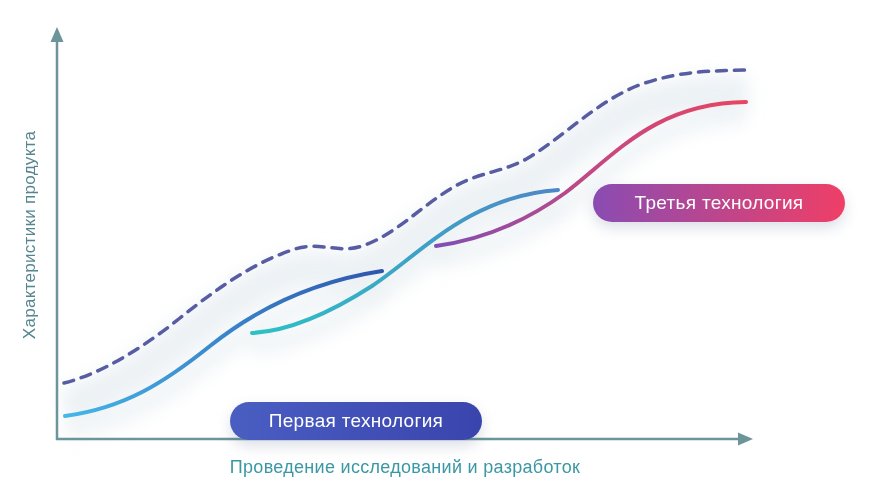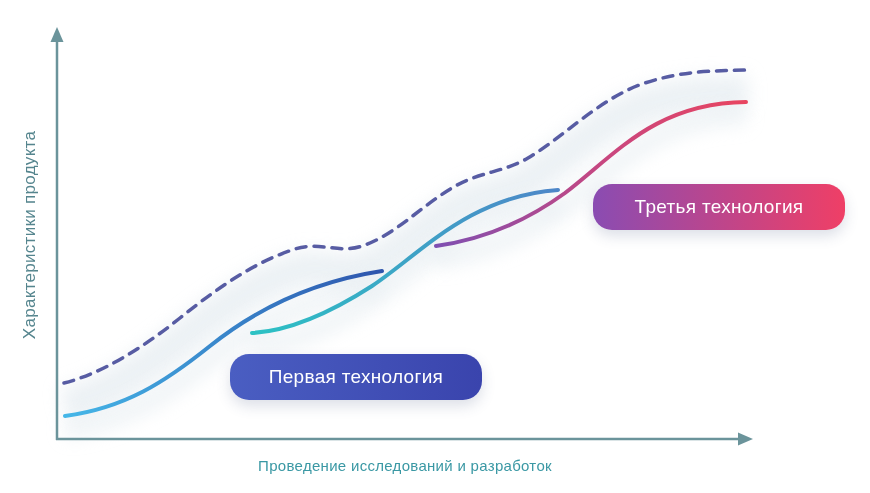--- a/index.html
+++ b/index.html
@@ -17,26 +17,26 @@
     transform:translate(-50%,-50%) rotate(-90deg);
     white-space:nowrap;
     font-size:17px;
     letter-spacing:.3px;
   }
   .axis-label-x{
     position:absolute;
     left:405px;top:457px;
     transform:translateX(-50%);
     white-space:nowrap;
-    font-size:15px;
+    font-size:18px;
     letter-spacing:.3px;
   }
   .badge{
     position:absolute;
-    width:252px;height:46px;
+    width:252px;height:38px;
     border-radius:19px;
     display:flex;align-items:center;justify-content:center;
     color:#ffffff;
     font-size:19px;
     letter-spacing:.3px;
     box-shadow:0 6px 14px rgba(60,80,120,.18);
   }
   .badge-1{left:230px;top:354px;}
   .badge-2{left:409px;top:269px;}
   .badge-3{left:593px;top:184px;}
@@ -82,20 +82,20 @@
 
     <line x1="57" y1="440" x2="57" y2="38" stroke-width="2.5" stroke="#6b949b"></line>
     <polygon points="57,27 50.5,42 63.5,42" fill="#6b949b"></polygon>
     <line x1="56" y1="439" x2="742" y2="439" stroke-width="2.5" stroke="#6b949b"></line>
     <polygon points="753,439 738,432.5 738,445.5" fill="#6b949b"></polygon>
   </svg>
 
   <div class="axis-label-y" style="color: rgb(85, 133, 142);">Характеристики продукта</div>
   <div class="axis-label-x" style="color: rgb(58, 152, 164);">Проведение исследований и разработок</div>
 
-  <div class="badge badge-1" style="background: linear-gradient(90deg, rgb(74, 94, 194), rgb(58, 68, 173));">
+  <div class="badge badge-1" style="background: linear-gradient(90deg, rgb(74, 94, 194), rgb(58, 68, 173)); margin-top: 48px;">
     <span>Первая технология</span>
   </div>
   <div class="badge badge-3" style="background: linear-gradient(90deg, rgb(138, 76, 178), rgb(239, 63, 102));">
     <span>Третья технология</span>
   </div>
 
 </div>
 
 </body></html>

